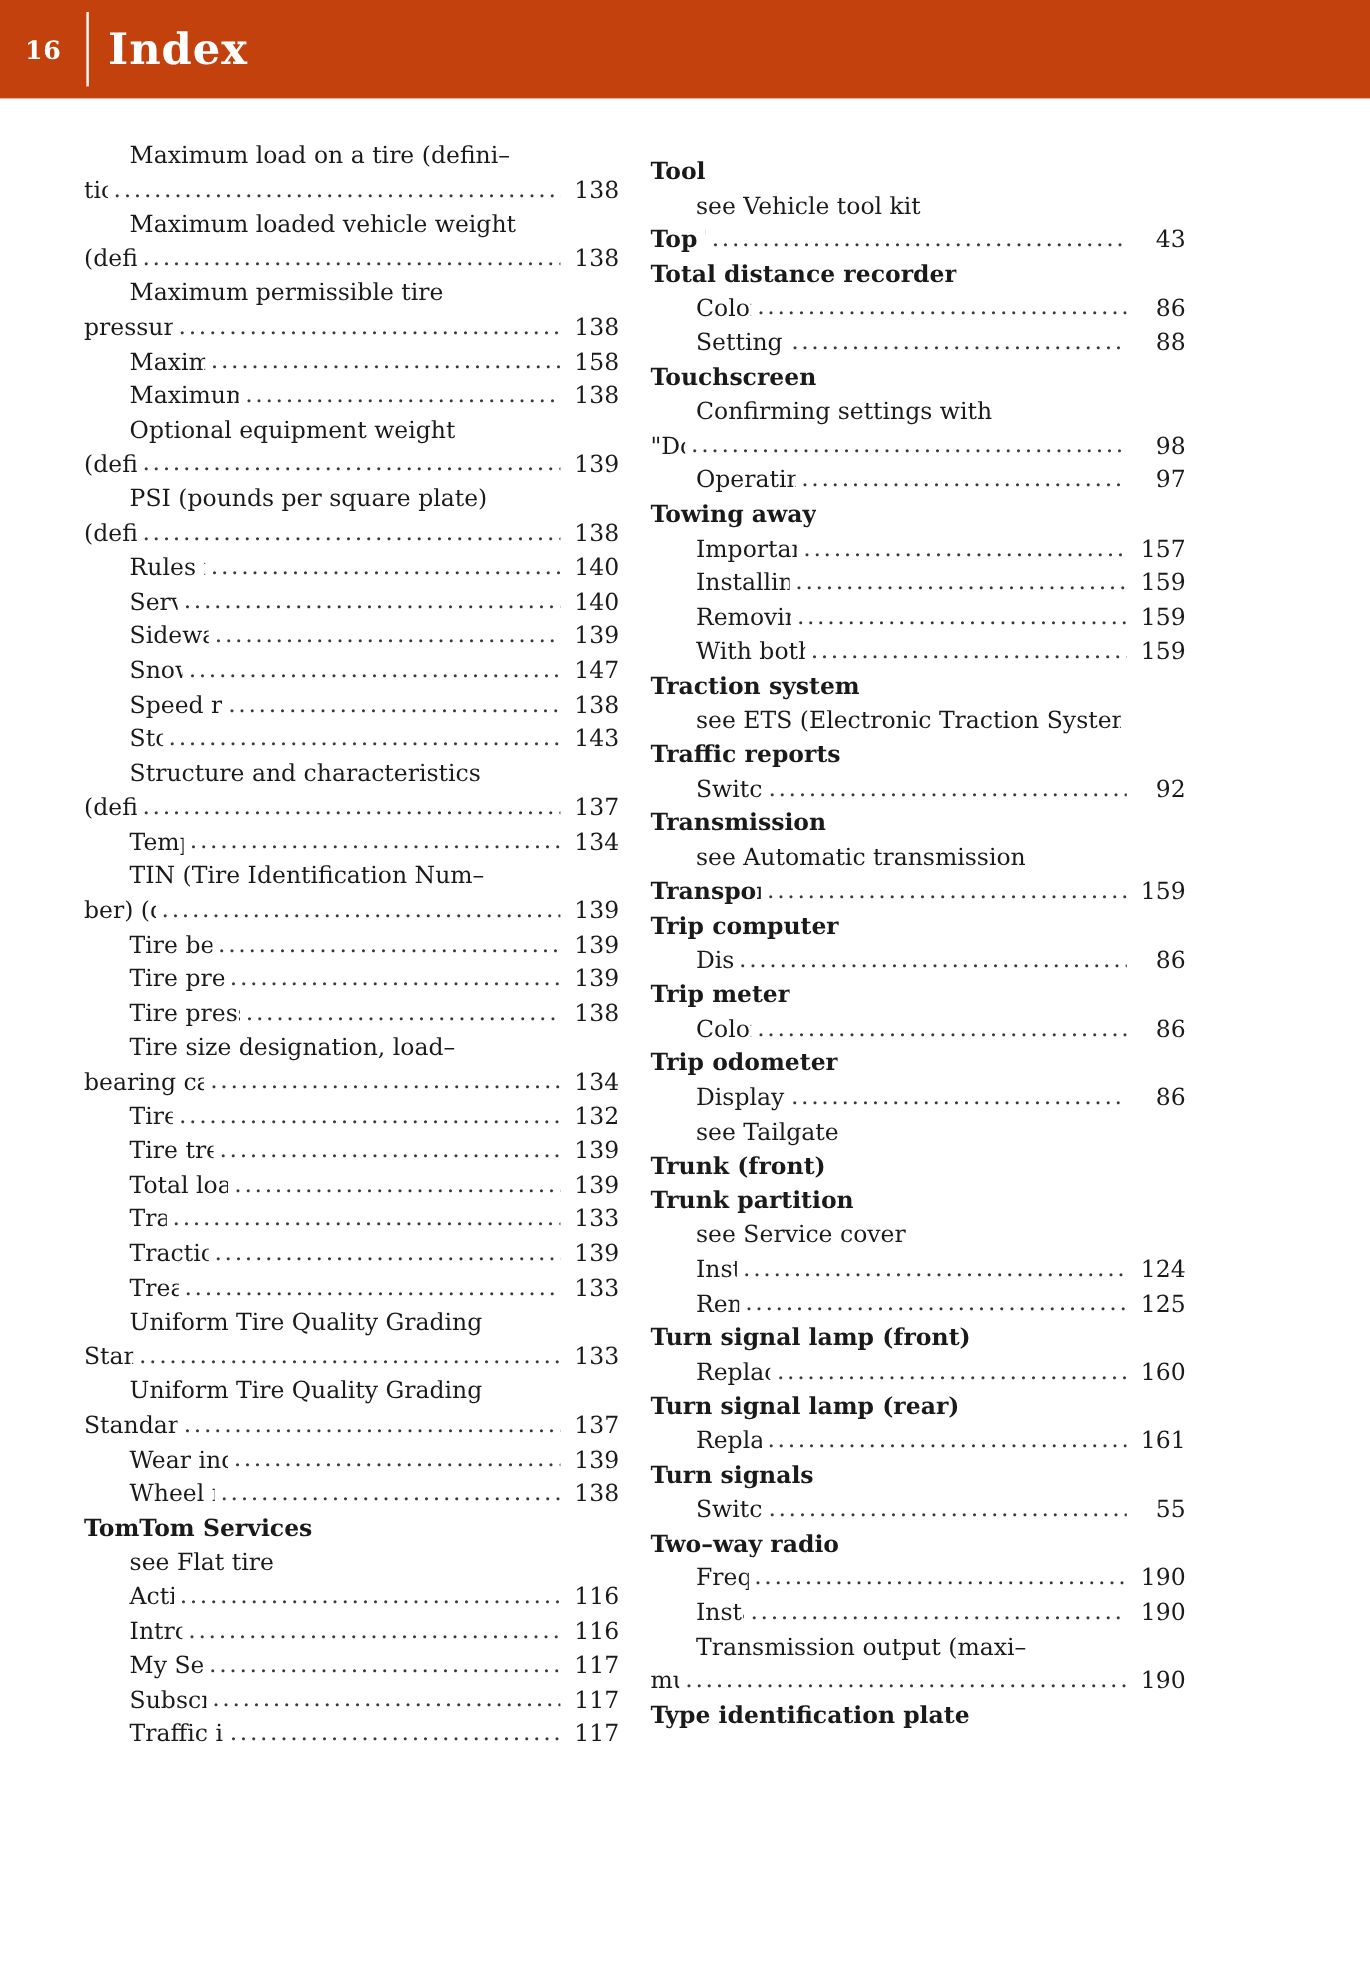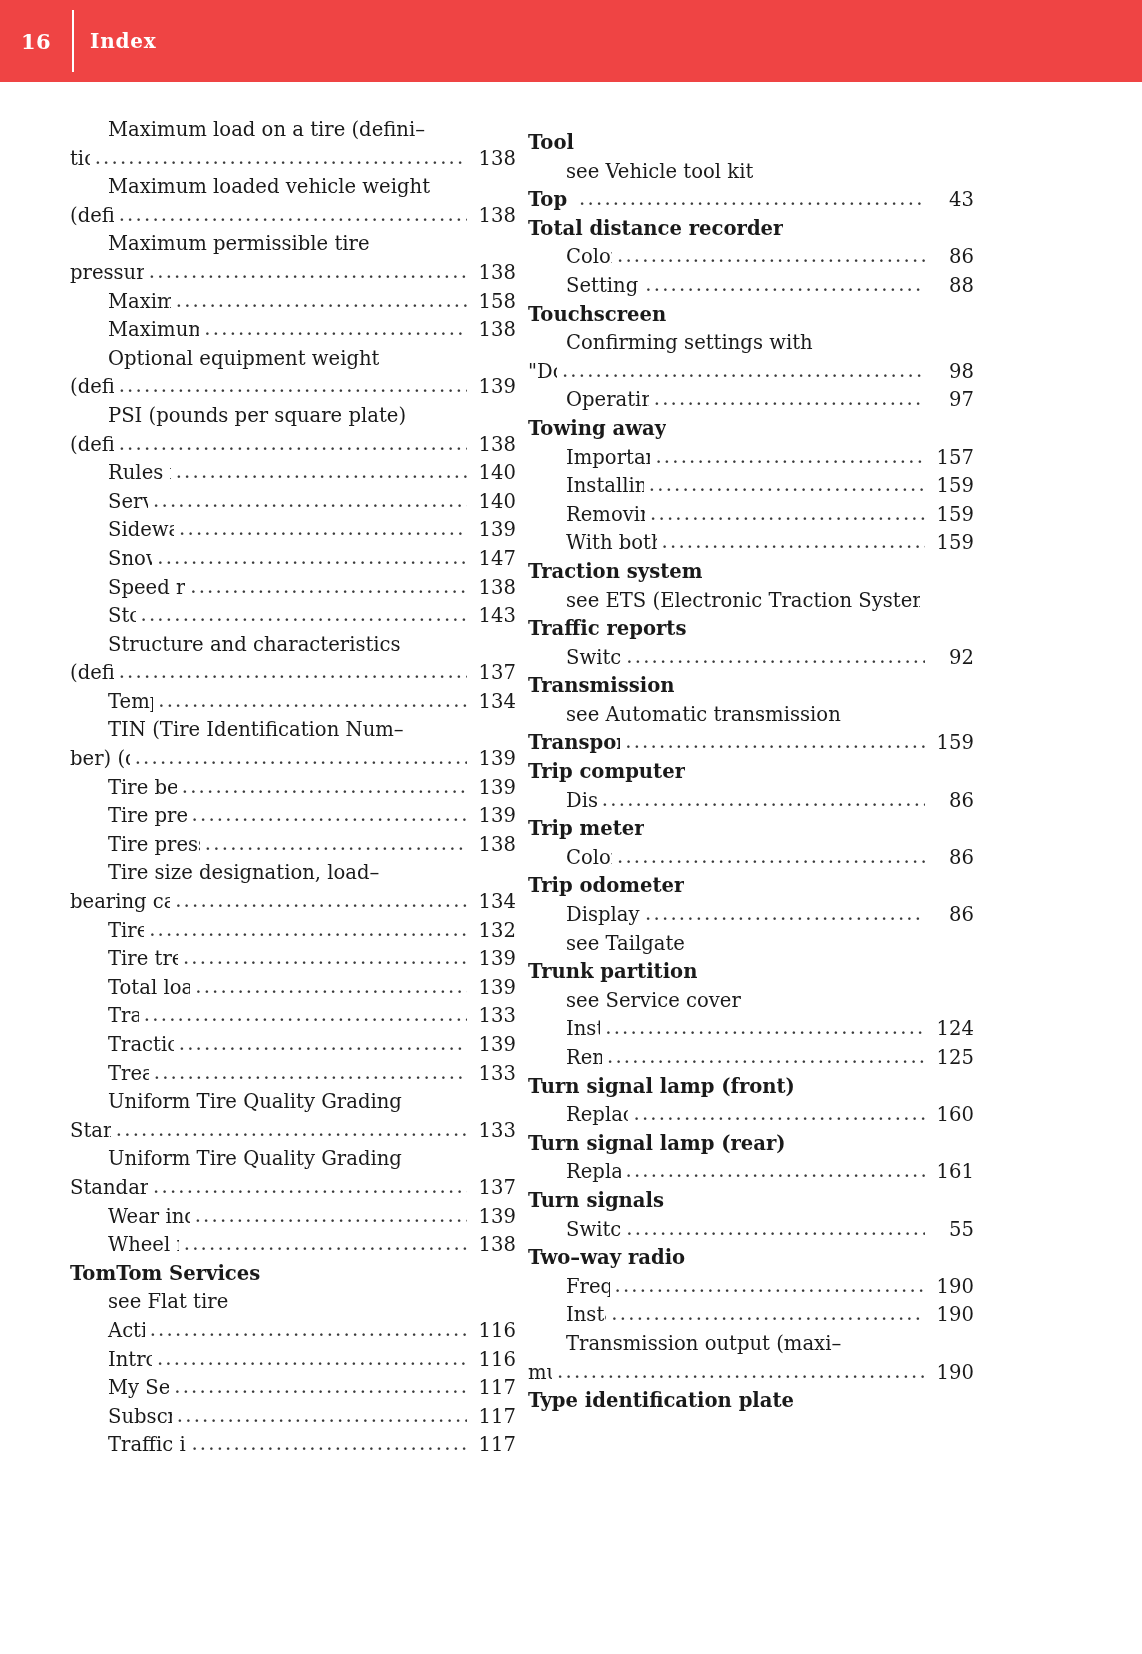--- a/index.html
+++ b/index.html
@@ -12,21 +12,21 @@
     height: 1654px;
     font-family: "DejaVu Serif", "Liberation Serif", serif;
     color: #1a1a1a;
     position: relative;
     overflow: hidden;
   }
 
   
   .page-header {
     height: 82px;
-    background: #ef4444;
+    background: #c2410c;
     display: flex;
     align-items: center;
     position: relative;
   }
   .page-number-box {
     width: 72px;
     height: 82px;
     display: flex;
     align-items: center;
     justify-content: center;
@@ -42,35 +42,35 @@
   .header-divider {
     width: 2px;
     height: 62px;
     background: #ffffff;
     margin-right: 16px;
   }
   .header-title {
     color: #ffffff;
     font-family: "DejaVu Serif", "Liberation Serif", serif;
     font-weight: bold;
-    font-size: 20px;
+    font-size: 36px;
     letter-spacing: 0.8px;
   }
 
   
   .content {
     display: flex;
     padding: 34px 0 0 0;
     box-sizing: border-box;
   }
   .column {
     width: 446px;
     box-sizing: border-box;
   }
-  .column.left  { margin-left: 70px; margin-right: 12px; }
+  .column.left  { margin-left: 70px; margin-right: 26px; }
   .column.right { margin-left: 0; margin-top: 13px; }
 
   
   .entry {
     display: flex;
     align-items: baseline;
     font-size: 19.6px;
     line-height: 28.6px;
     white-space: nowrap;
   }
@@ -494,20 +494,25 @@
         <span class="label">Displays (color display)</span>
         <span class="leader"></span>
         <span class="pagenum">86</span>
       </div>
       <div class="entry sub noleader">
         <span class="label">see Tailgate</span>
         <span class="leader"></span>
         <span class="pagenum"></span>
       </div>
       <div class="entry head noleader">
+        <span class="label">Trunk (front)</span>
+        <span class="leader"></span>
+        <span class="pagenum"></span>
+      </div>
+      <div class="entry head noleader">
         <span class="label">Trunk partition</span>
         <span class="leader"></span>
         <span class="pagenum"></span>
       </div>
       <div class="entry sub noleader">
         <span class="label">see Service cover</span>
         <span class="leader"></span>
         <span class="pagenum"></span>
       </div>
       <div class="entry sub">

